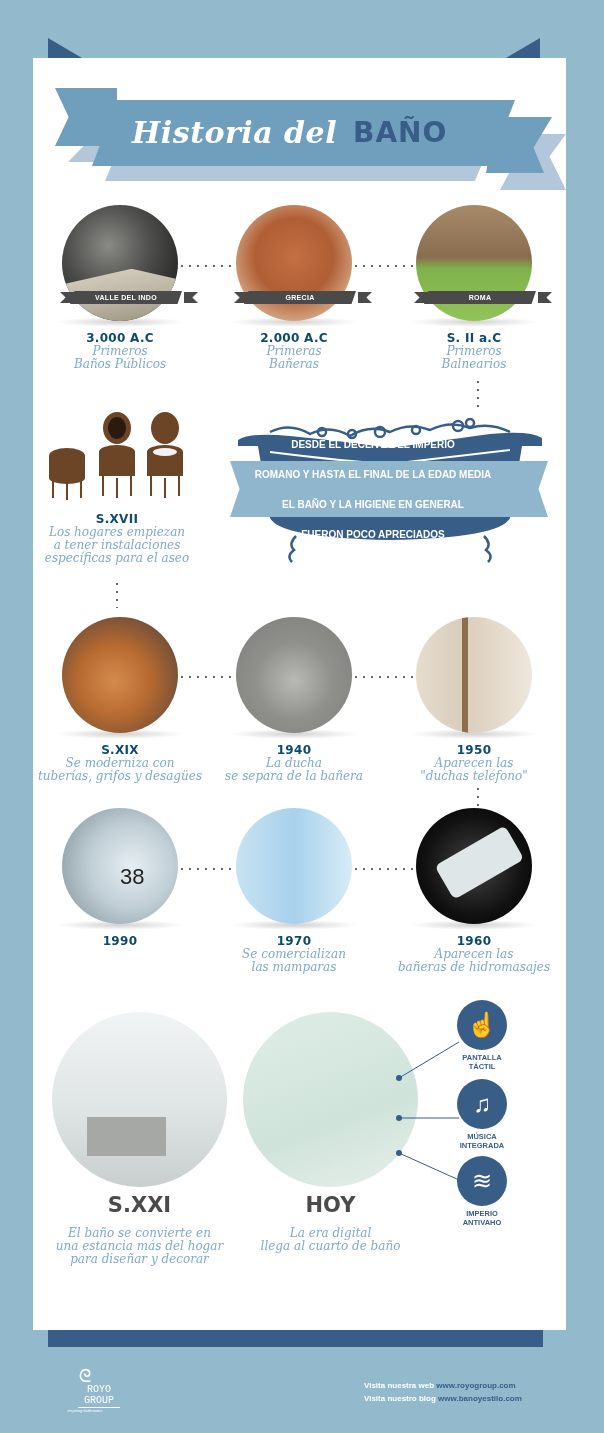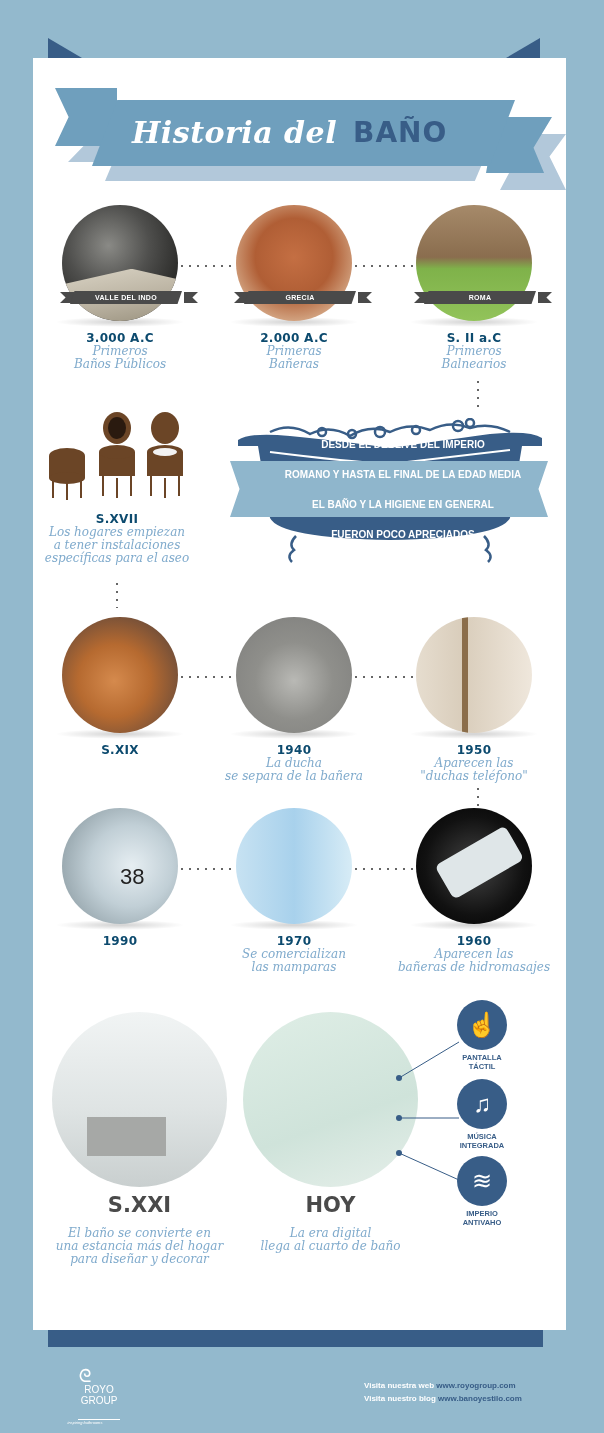--- a/index.html
+++ b/index.html
@@ -64,34 +64,34 @@
   .p-1960 { background: radial-gradient(circle at 50% 50%, #444 0%, #111 60%, #000 100%); }
   .p-1960::after { content:""; position:absolute; left:20%; top:30%; width:70%; height:34%; background:#dfe6e8; transform: rotate(-30deg); border-radius:6px; }
   .p-xxi { background: linear-gradient(180deg, #f1f4f4 0%, #dfe4e4 55%, #c9cfcf 100%); }
   .p-xxi::after { content:""; position:absolute; left:20%; top:60%; width:45%; height:22%; background:#a6a8a6; }
   .p-hoy { background: linear-gradient(160deg, #dfeee6 0%, #cfe3da 60%, #e6efea 100%); }
 
   .num38 { position: absolute; left: 58px; top: 56px; font-size: 22px; color: #222; z-index: 2; }
 
   
   .tub { position: absolute; left: 230px; top: 418px; width: 320px; height: 150px; }
-  .tub-text { position: absolute; left: 244px; top: 461px; width: 318px; height: 56px; display:flex; flex-direction:column; align-items:center; justify-content:center;
+  .tub-text { position: absolute; left: 214px; top: 461px; width: 318px; height: 56px; display:flex; flex-direction:column; align-items:center; justify-content:center;
     font-family: "Liberation Sans", sans-serif; font-weight: bold; font-size: 10px; color: #ffffff; line-height: 11px; text-align: center; gap: 19px; }
 
   
   .feat { position: absolute; width: 80px; text-align: center; }
   .feat .ic { width: 50px; height: 50px; border-radius: 50%; background: #385d87; margin: 0 auto; display:flex; align-items:center; justify-content:center; color:#fff; font-size: 24px; }
   .feat .lbl { font-size: 7.5px; font-weight: bold; color: #385d87; line-height: 9px; margin-top: 3px; }
   .feat .lbl span { display:block; }
 
   .big-year { font-family: "DejaVu Sans", sans-serif; font-weight: bold; font-size: 21px; color: #4a4a4a; margin-top: 6px; }
 
   .footer-logo { position: absolute; left: 50px; top: 1368px; width: 70px; text-align: center; color: #fff; }
   .footer-logo .mark { font-size: 18px; line-height: 16px; font-family: "DejaVu Serif", serif; }
-  .footer-logo .name { font-family: Liberation Sans, sans-serif; font-size: 10px; border-bottom: 1px solid #fff; padding-bottom: 13px; margin-left: 28px; }
+  .footer-logo .name { font-family: Liberation Mono, monospace; font-size: 10px; border-bottom: 1px solid #fff; padding-bottom: 1px; margin-left: 28px; }
   .footer-logo .tag { font-size: 4px; font-style: italic; }
   .footer-links { position: absolute; left: 364px; top: 1379px; font-size: 8px; font-weight: bold; line-height: 13px; color: #ffffff; }
   .footer-links .url { color: #385d87; }
 </style>
 </head>
 <body>
 
 <div class="corner tl"></div>
 <div class="corner tr"></div>
 <div class="card"></div>
@@ -219,20 +219,24 @@
 </div>
 
 <div class="dots-h" style="left:178px; top:676px; width:58px;"></div>
 <div class="dots-h" style="left:352px; top:676px; width:64px;"></div>
 <div class="dots-v" style="left:477px; top:785px; height:32px;"></div>
 
 <div class="item" style="left:35px; top:617px;">
   <div class="circle p-xix"></div>
   <div class="shadow"></div>
   <div class="year">S.XIX</div>
+  <div class="desc">
+    <span>Se moderniza con</span>
+      <span>tuberías, grifos y desagües</span>
+  </div>
 </div>
 <div class="item" style="left:209px; top:617px;">
   <div class="circle p-1940"></div>
   <div class="shadow"></div>
   <div class="year">1940</div>
   <div class="desc">
     <span>La ducha</span>
       <span>se separa de la bañera</span>
   </div>
 </div>

